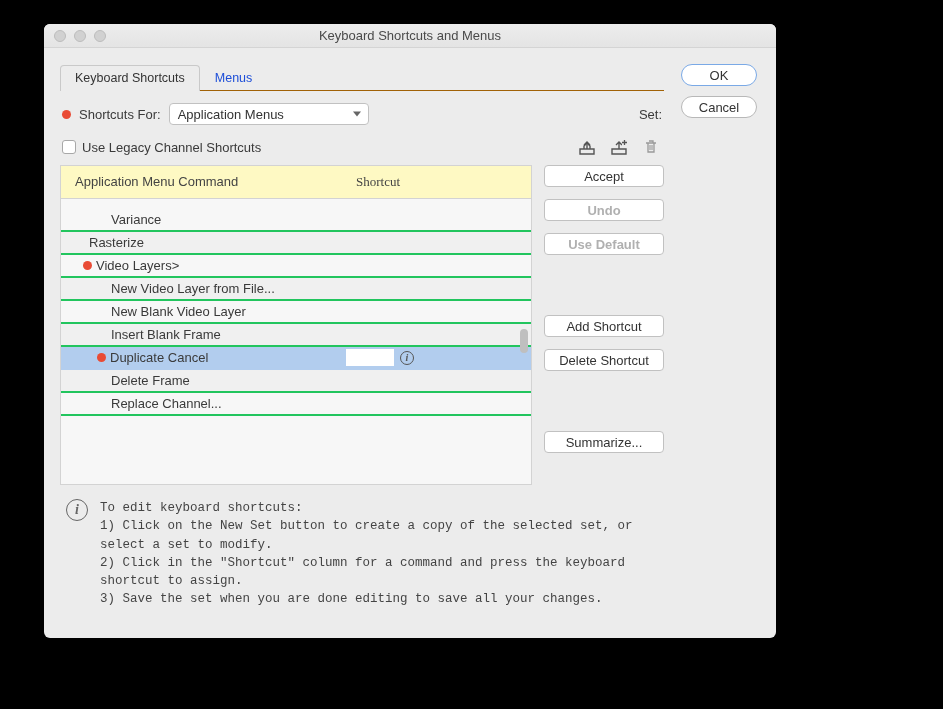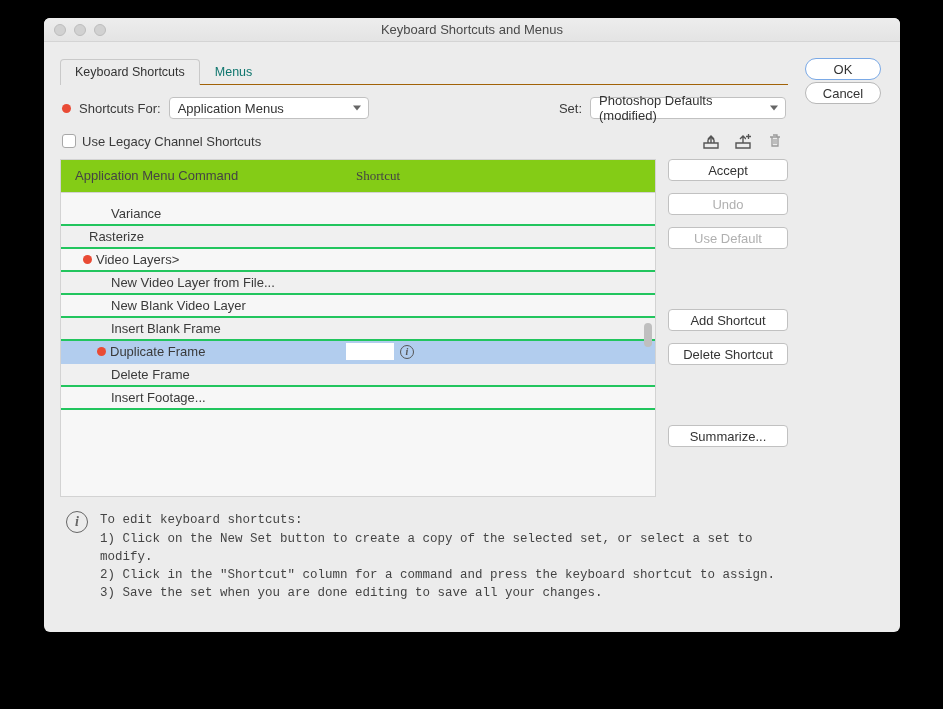--- a/index.html
+++ b/index.html
@@ -8,22 +8,22 @@
       font-size: 13px;
       background: #000;
       color: #3a3a3a;
       width: 943px;
       height: 709px;
       position: relative;
     }
     .window {
       position: absolute;
       left: 44px;
-      top: 18px;
-      width: 856px;
+      top: 24px;
+      width: 732px;
       height: 614px;
       background: #ececec;
       border-radius: 6px;
       box-shadow: 0 18px 50px rgba(0,0,0,0.55), 0 0 0 1px rgba(0,0,0,0.15);
       overflow: hidden;
       display: flex;
       flex-direction: column;
     }
     .titlebar {
       height: 24px;
@@ -37,31 +37,31 @@
     .traffic span {
       width: 12px; height: 12px; border-radius: 50%;
       background: #d1d1d1; border: 1px solid #bcbcbc;
     }
     .title {
       position: absolute; left: 0; right: 0; text-align: center;
       font-size: 13px; color: #4a4a4a; pointer-events: none;
     }
     .content { flex: 1; display: flex; padding: 16px; gap: 14px; }
     .main-area { flex: 1; display: flex; flex-direction: column; }
-    .right-area { width: 82px; display: flex; flex-direction: column; gap: 2px; align-items: center; }
+    .right-area { width: 82px; display: flex; flex-direction: column; gap: 10px; align-items: center; }
     .pill-btn {
       width: 76px; height: 22px; border-radius: 12px;
       border: 1px solid #b8b8b8; background: #fff;
       font-size: 13px; color: #333; display:flex; align-items:center; justify-content:center;
       cursor: pointer;
     }
     .pill-btn.primary { border-color:#7aa9e6; }
     .tabs { display: flex; border-bottom: 1px solid #a16207; }
     .tab {
-      padding: 5px 14px 6px; font-size: 12.5px; color: #0f766e;
+      padding: 5px 14px 6px; font-size: 12.5px; color: #1d4ed8;
       border: 1px solid transparent; border-bottom: none;
       cursor: pointer; position: relative; top: 1px;
       background: transparent;
     }
     .tab.active {
       background: #ececec; color: #333;
       border-color: #c9c9c9; border-radius: 4px 4px 0 0;
     }
     .row { display: flex; align-items: center; gap: 8px; }
     .topcontrols { padding: 12px 2px 10px; justify-content: flex-start; }
@@ -88,21 +88,21 @@
       width: 14px; height: 14px; border: 1px solid #a8a8a8;
       border-radius: 3px; background: #fff; cursor: pointer;
     }
     .tool-icons { display:flex; gap:10px; align-items:center; }
     .tool-icon {
       width: 22px; height: 20px; display:flex; align-items:center; justify-content:center;
       cursor: pointer; color:#555;
     }
     .list-panel { display: flex; gap: 12px; flex: 1; min-height: 0; }
     .table-area { flex: 1; display:flex; flex-direction: column; border: 1px solid #d3d3d3; background:#f7f7f7; min-height: 0;}
-    .table-header { display:flex; border-bottom: 1px solid #d3d3d3; background:#84cc16; }
+    .table-header { display:flex; border-bottom: 1px solid #d3d3d3; background:#fef9c3; }
     .th { padding: 8px 10px; font-size: 13px; color:#444; }
     .th-cmd { flex: 0 0 285px; padding-left: 14px;}
     .th-sh { flex: 1; font-family: Liberation Serif, serif; }
     .table-body { flex:1; overflow: hidden; position: relative; }
     .trow { display:flex; height: 23px; align-items:center; border-bottom: 2px solid #22c55e; }
     .trow.alt { background: #f0f0f0; }
     .trow.sel { background: #b2cdee; border-bottom-color:#b2cdee; }
     .td-cmd { flex: 0 0 285px; padding-left: 36px; font-size:13px; color:#3a3a3a; white-space:nowrap; display:flex; align-items:center; gap:4px;}
     .td-sh { flex: 1; display:flex; align-items:center; gap:6px; }
     .indent-1 { padding-left: 50px; }
@@ -117,21 +117,21 @@
       color:#555; font-style: italic;
     }
     .scrollbar { position:absolute; right:1px; top:0; bottom:0; width:13px; }
     .scroll-thumb { position:absolute; right:2px; width:8px; height:24px; background:#bfbfbf; border-radius:4px; top: 130px;}
     .side-buttons { width: 120px; display:flex; flex-direction:column; gap:12px; }
     .btn {
       height: 22px; border:1px solid #c1c1c1; border-radius:4px; background:#fff;
       font-size: 13px; color:#333; cursor:pointer;
       display:flex; align-items:center; justify-content:center;
     }
-    .btn.disabled { color:#b0b0b0; cursor:default; }
+    .btn.disabled { color:#b0b0b0; cursor:default;font-weight:bold; }
     .hint-box { padding: 14px 6px; display:flex; gap: 12px; align-items:flex-start; }
     .big-info {
       width: 22px; height:22px; border:1.6px solid #666; border-radius:50%;
       display:flex; align-items:center; justify-content:center;
       font-size:14px; font-weight:bold; font-family: Georgia, serif;
       color:#666; font-style: italic; flex:none;
     }
     .hint-text { font-size:12.5px; color:#444; line-height:1.45;font-family:Liberation Mono, monospace; }
   </style>
 </head>
@@ -155,23 +155,20 @@
       </div>
 
       <div class="row topcontrols">
         <span class="red-dot"></span>
         <span class="label">Shortcuts For:</span>
         <div class="select" style="width:200px">
           <span>Application Menus</span>
         </div>
         <div class="spacer"></div>
         <span class="label">Set:</span>
-        <div class="select" style="width:196px">
-          <span>Photoshop Defaults (modified)</span>
-        </div>
       </div>
 
       <div class="row checkbox-row">
         <div class="checkbox"></div>
         <span class="label">Use Legacy Channel Shortcuts</span>
         <div class="spacer"></div>
         <div class="tool-icons">
           <div class="tool-icon">
             <svg width="18" height="16" viewBox="0 0 18 16">
                 <path d="M2 10 h14 v5 h-14 z M6 10 v-3 l3 -3 l3 3 v3" fill="none" stroke="#555" stroke-width="1.4"></path>
@@ -238,36 +235,36 @@
             </div>
             <div class="trow alt">
               <div class="td-cmd indent-1">
                   <span>Insert Blank Frame</span>
                 </div>
               <div class="td-sh"></div>
             </div>
             <div class="trow sel">
               <div class="td-cmd" style="padding-left:36px;">
                 <span class="red-dot"></span>
-                <span>Duplicate Frame</span>
+                <span>Duplicate Cancel</span>
               </div>
               <div class="td-sh">
                 <div class="shortcut-input"></div>
                 <div class="info-icon">i</div>
               </div>
             </div>
             <div class="trow alt">
               <div class="td-cmd indent-1">
                   <span>Delete Frame</span>
                 </div>
               <div class="td-sh"></div>
             </div>
             <div class="trow">
               <div class="td-cmd indent-1">
-                  <span>Insert Footage...</span>
+                  <span>Replace Channel...</span>
                 </div>
               <div class="td-sh"></div>
             </div>
 
             <div class="scrollbar">
               <div class="scroll-thumb"></div>
             </div>
           </div>
         </div>
 

